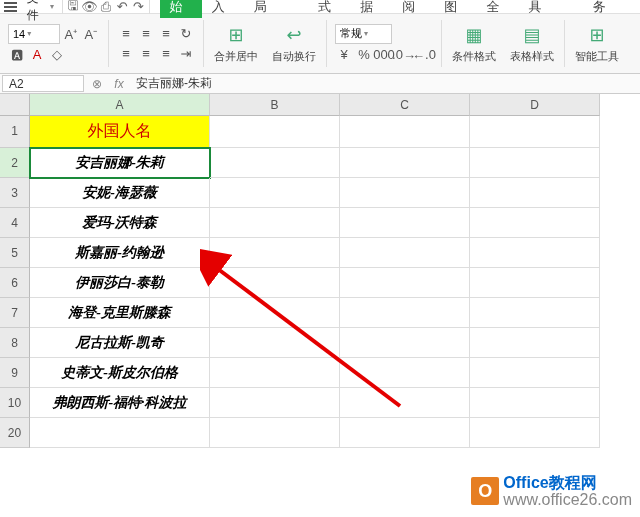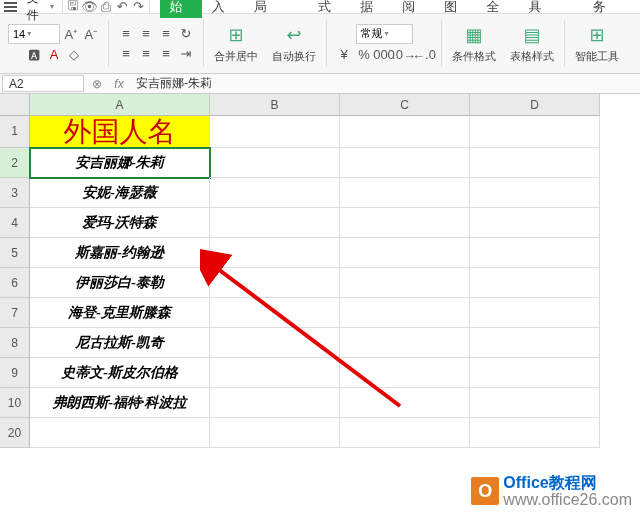--- a/index.html
+++ b/index.html
@@ -13,21 +13,21 @@
   .menubar .menu-btn .caret { font-size: 8px; color: #888; }
   .menubar .sep { width: 1px; height: 14px; background: #ddd; margin: 0 2px; }
   .qat-icon { width: 18px; height: 18px; display: inline-flex; align-items: center; justify-content: center; color: #666; font-size: 13px; cursor: pointer; }
   .tabs { display: flex; margin-left: 8px; height: 22px; align-items: flex-end; }
   .tab { padding: 2px 10px; font-size: 13px; color: #444; cursor: pointer; }
   .tab.active { background: #22b14c; color: #fff; border-radius: 2px 2px 0 0; }
   
   
   .ribbon { height: 60px; background: #f7f7f7; border-bottom: 1px solid #ccc; display: flex; align-items: center; padding: 2px 4px; gap: 2px; }
   .rgroup { display: flex; flex-direction: column; gap: 2px; padding: 0 4px; }
-  .rrow { display: flex; align-items: center; gap: 2px; justify-content: center; }
+  .rrow { display: flex; align-items: center; gap: 2px; }
   .rsel { border: 1px solid #ccc; background: #fff; height: 20px; font-size: 11px; padding: 0 4px; display: flex; align-items: center; gap: 2px; }
   .rsel .caret { font-size: 8px; color: #888; }
   .ribbon-sep { width: 1px; background: #ddd; align-self: stretch; margin: 4px 2px; }
   .ricon { width: 18px; height: 18px; display: inline-flex; align-items: center; justify-content: center; color: #555; cursor: pointer; font-size: 13px; }
   .rbig { display: flex; flex-direction: column; align-items: center; justify-content: center; padding: 2px 6px; cursor: pointer; gap: 2px; }
   .rbig .bicon { width: 24px; height: 24px; display: flex; align-items: center; justify-content: center; font-size: 18px; color: #4a7; }
   .rbig .blabel { font-size: 11px; color: #444; white-space: nowrap; }
   .namebox { width: 86px; border-right: 1px solid #ccc; height: 100%; display: flex; align-items: center; padding: 0 6px; font-size: 12px; color: #333; background: #fff; }
   .fx-area { display: flex; align-items: center; height: 100%; flex: 1; }
   .fx-icon { width: 22px; text-align: center; color: #888; cursor: pointer; }
@@ -46,21 +46,21 @@
   .rowheads { position: absolute; left: 0; top: 22px; width: 30px; }
   .rowhead { height: 30px; background: #eaeaea; border-right: 1px solid #bbb; border-bottom: 1px solid #ccc; text-align: center; line-height: 30px; color: #555; font-size: 12px; }
   .rowhead.tall { height: 32px; }
   .rowhead.selected { background: #d8f0d8; }
   .cells { position: absolute; left: 30px; top: 22px; }
   .row { display: flex; height: 30px; }
   .row.tall { height: 32px; }
   .cell { border-right: 1px solid #ddd; border-bottom: 1px solid #ddd; display: flex; align-items: center; justify-content: center; font-size: 14px; font-family: "SimSun", serif; }
   .cell.colA { width: 180px; }
   .cell.other { width: 130px; }
-  .cell.header-cell { background: #ffff00; font-size: 28px; color: #c00; font-family: "KaiTi","SimSun",serif; }
+  .cell.header-cell { background: #ffff00; font-size: 16px; color: #c00; font-family: "KaiTi","SimSun",serif; }
   .cell.data { font-style: italic; font-weight: bold; color: #000; }
   .cell.selected { outline: 2px solid #1a8a3a; outline-offset: -1px; }
   
   
   .arrow-svg { position: absolute; left: 200px; top: 152px; pointer-events: none; }
   
   
   .watermark { position: absolute; right: 8px; bottom: 8px; display: flex; align-items: center; gap: 4px; font-family: Arial, sans-serif; }
   .watermark .wicon { width: 28px; height: 28px; background: #e67e22; color: #fff; display: flex; align-items: center; justify-content: center; font-weight: bold; font-size: 18px; border-radius: 2px; }
   .watermark .wtext { display: flex; flex-direction: column; line-height: 1.1; }

